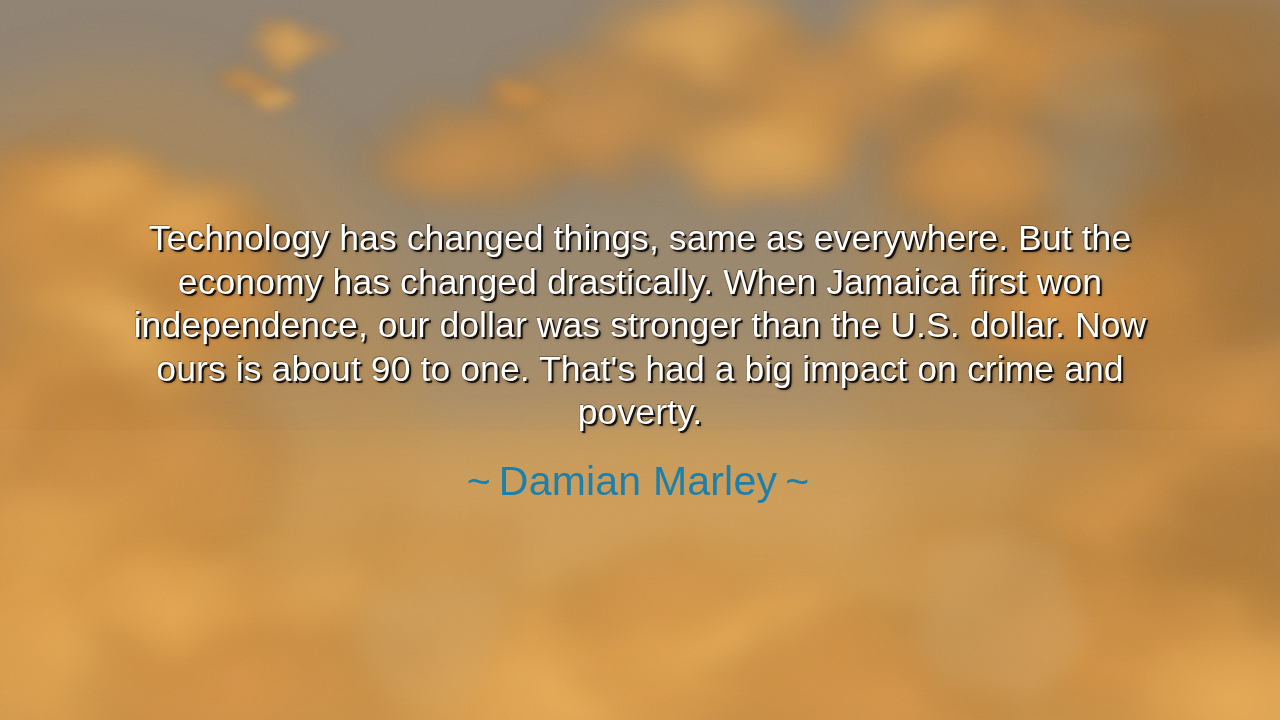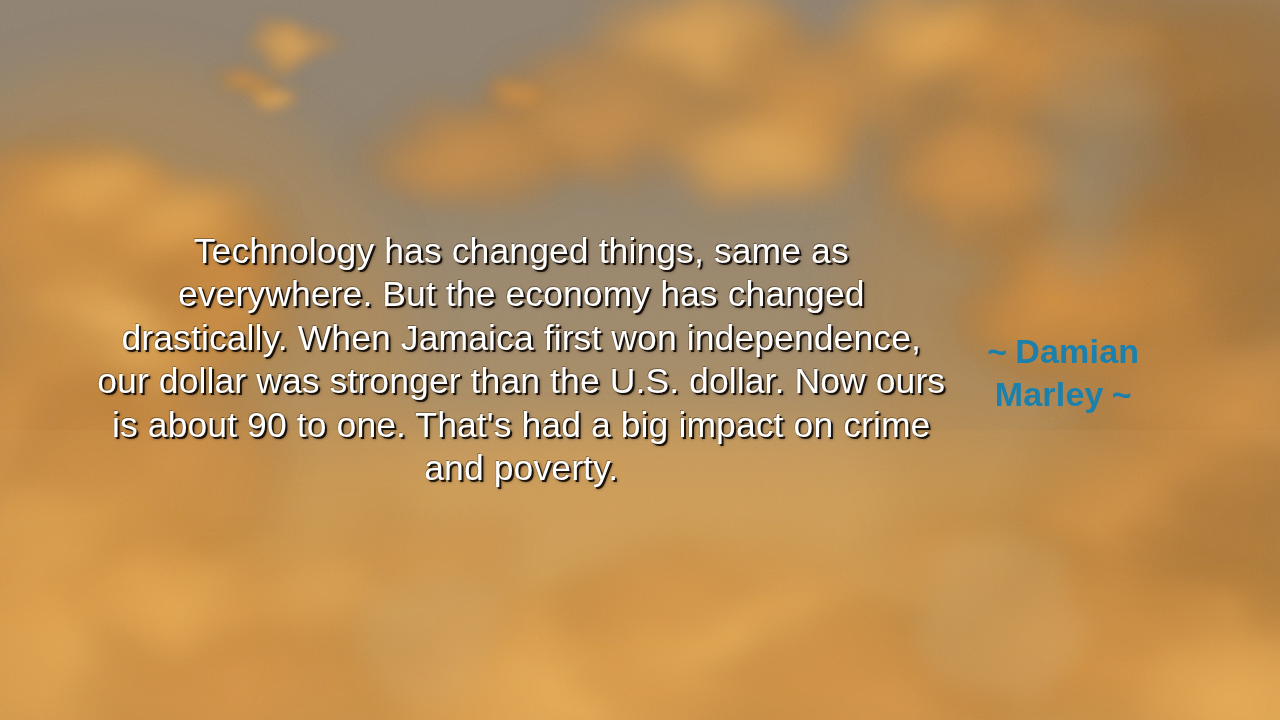--- a/index.html
+++ b/index.html
@@ -32,21 +32,21 @@
     width: 1280px;
     height: 720px;
   }
 
   
   #quote-content {
     position: absolute;
     inset: 0;
     z-index: 3;
     display: flex;
-    flex-direction: row;
+    flex-direction: column;
     align-items: center;
     justify-content: center;
     padding: 0 96px;
     box-sizing: border-box;
   }
 
   #quote-text {
     margin: 0;
     width: 1088px;
     text-align: center;
@@ -58,23 +58,23 @@
     text-shadow:
       2px 2px 0 rgba(20, 12, 6, 0.92),
       2px 2px 3px rgba(20, 12, 6, 0.55),
       -0.6px -0.6px 0 rgba(30, 18, 8, 0.35);
   }
 
   #quote-attribution {
     margin: 25px 4px 0 0;
     text-align: center;
     color: #1b80ab;
-    font-size: 34px;
+    font-size: 41px;
     line-height: 43px;
-    font-weight: 700;
+    font-weight: 400;
     letter-spacing: 0.2px;
   }
 
   .tilde-mark { color: #1b80ab; }
 
   
   #grain-overlay {
     position: absolute;
     inset: 0;
     z-index: 2;

